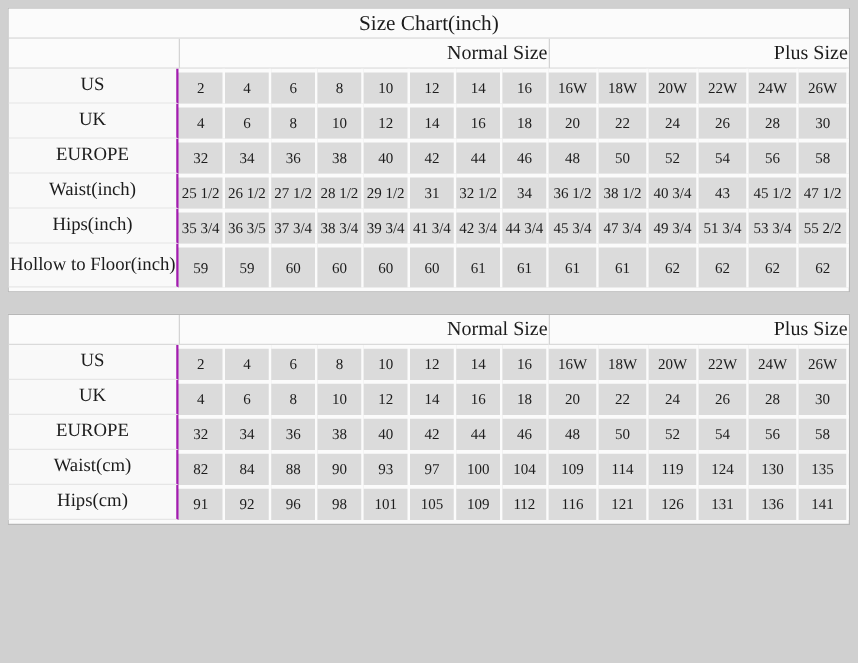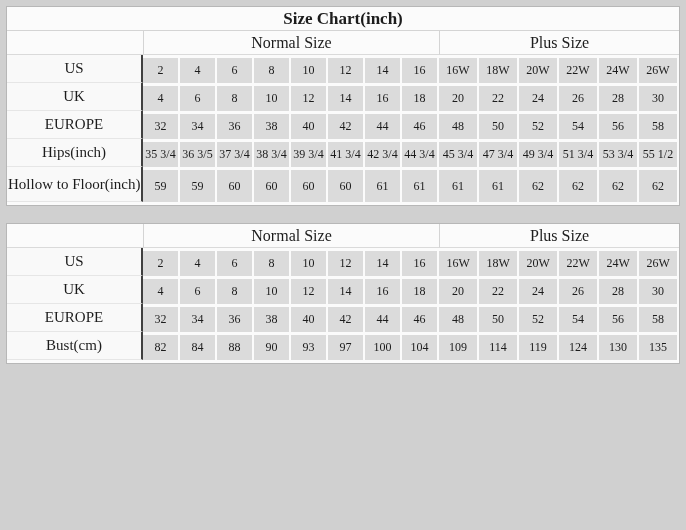--- a/index.html
+++ b/index.html
@@ -28,45 +28,45 @@
     table-layout: fixed;
     width: 100%;
   }
   col.c-label  { width: 136px; }
   col.c-normal { width: 37px; }
   col.c-plus   { width: 40px; }
 
   tr.r-title th {
     height: 21px;
     font-size: 17px;
-    font-weight: 700;
+    font-weight: 400;
     text-align: center;
     border-bottom: 1px solid #d4d4d4;
     background: #fbfbfb;
   }
   tr.r-group th {
     height: 21px;
     font-size: 16px;
     font-weight: 400;
-    text-align: center;
+    text-align: right;
     border-bottom: 1px solid #dadada;
     background: #fbfbfb;
   }
   th.group-cell {
     border-left: 1px solid #d4d4d4;
   }
   tbody tr { height: 28px; }
   tbody tr.tall { height: 35px; }
   tbody th.label-cell {
     font-weight: 400;
     font-size: 15px;
     text-align: center;
     background: #f9f9f9;
     border-bottom: 1px solid #e6e6e6;
-    border-right: 2px solid #404040;
+    border-right: 2px solid #a21caf;
     white-space: nowrap;
     overflow: hidden;
   }
   td.data-cell {
     background: #dbdbdb;
     text-align: center;
     vertical-align: middle;
     font-size: 12px;
     border-right: 2px solid #fbfbfb;
     border-top: 3px solid #fbfbfb;
@@ -152,35 +152,52 @@
           <td class="data-cell">44</td>
           <td class="data-cell">46</td>
           <td class="data-cell">48</td>
           <td class="data-cell">50</td>
           <td class="data-cell">52</td>
           <td class="data-cell">54</td>
           <td class="data-cell">56</td>
           <td class="data-cell">58</td>
         </tr>
         <tr>
+          <th class="label-cell">Waist(inch)</th>
+          <td class="data-cell">25 1/2</td>
+          <td class="data-cell">26 1/2</td>
+          <td class="data-cell">27 1/2</td>
+          <td class="data-cell">28 1/2</td>
+          <td class="data-cell">29 1/2</td>
+          <td class="data-cell">31</td>
+          <td class="data-cell">32 1/2</td>
+          <td class="data-cell">34</td>
+          <td class="data-cell">36 1/2</td>
+          <td class="data-cell">38 1/2</td>
+          <td class="data-cell">40 3/4</td>
+          <td class="data-cell">43</td>
+          <td class="data-cell">45 1/2</td>
+          <td class="data-cell">47 1/2</td>
+        </tr>
+        <tr>
           <th class="label-cell">Hips(inch)</th>
           <td class="data-cell">35 3/4</td>
           <td class="data-cell">36 3/5</td>
           <td class="data-cell">37 3/4</td>
           <td class="data-cell">38 3/4</td>
           <td class="data-cell">39 3/4</td>
           <td class="data-cell">41 3/4</td>
           <td class="data-cell">42 3/4</td>
           <td class="data-cell">44 3/4</td>
           <td class="data-cell">45 3/4</td>
           <td class="data-cell">47 3/4</td>
           <td class="data-cell">49 3/4</td>
           <td class="data-cell">51 3/4</td>
           <td class="data-cell">53 3/4</td>
-          <td class="data-cell">55 1/2</td>
+          <td class="data-cell">55 2/2</td>
         </tr>
         <tr class="tall">
           <th class="label-cell">Hollow to Floor(inch)</th>
           <td class="data-cell">59</td>
           <td class="data-cell">59</td>
           <td class="data-cell">60</td>
           <td class="data-cell">60</td>
           <td class="data-cell">60</td>
           <td class="data-cell">60</td>
           <td class="data-cell">61</td>
@@ -268,31 +285,48 @@
           <td class="data-cell">44</td>
           <td class="data-cell">46</td>
           <td class="data-cell">48</td>
           <td class="data-cell">50</td>
           <td class="data-cell">52</td>
           <td class="data-cell">54</td>
           <td class="data-cell">56</td>
           <td class="data-cell">58</td>
         </tr>
         <tr>
-          <th class="label-cell">Bust(cm)</th>
+          <th class="label-cell">Waist(cm)</th>
           <td class="data-cell">82</td>
           <td class="data-cell">84</td>
           <td class="data-cell">88</td>
           <td class="data-cell">90</td>
           <td class="data-cell">93</td>
           <td class="data-cell">97</td>
           <td class="data-cell">100</td>
           <td class="data-cell">104</td>
           <td class="data-cell">109</td>
           <td class="data-cell">114</td>
           <td class="data-cell">119</td>
           <td class="data-cell">124</td>
           <td class="data-cell">130</td>
           <td class="data-cell">135</td>
         </tr>
+        <tr>
+          <th class="label-cell">Hips(cm)</th>
+          <td class="data-cell">91</td>
+          <td class="data-cell">92</td>
+          <td class="data-cell">96</td>
+          <td class="data-cell">98</td>
+          <td class="data-cell">101</td>
+          <td class="data-cell">105</td>
+          <td class="data-cell">109</td>
+          <td class="data-cell">112</td>
+          <td class="data-cell">116</td>
+          <td class="data-cell">121</td>
+          <td class="data-cell">126</td>
+          <td class="data-cell">131</td>
+          <td class="data-cell">136</td>
+          <td class="data-cell">141</td>
+        </tr>
       </tbody>
   </table>
 </div>
 
 </body></html>

